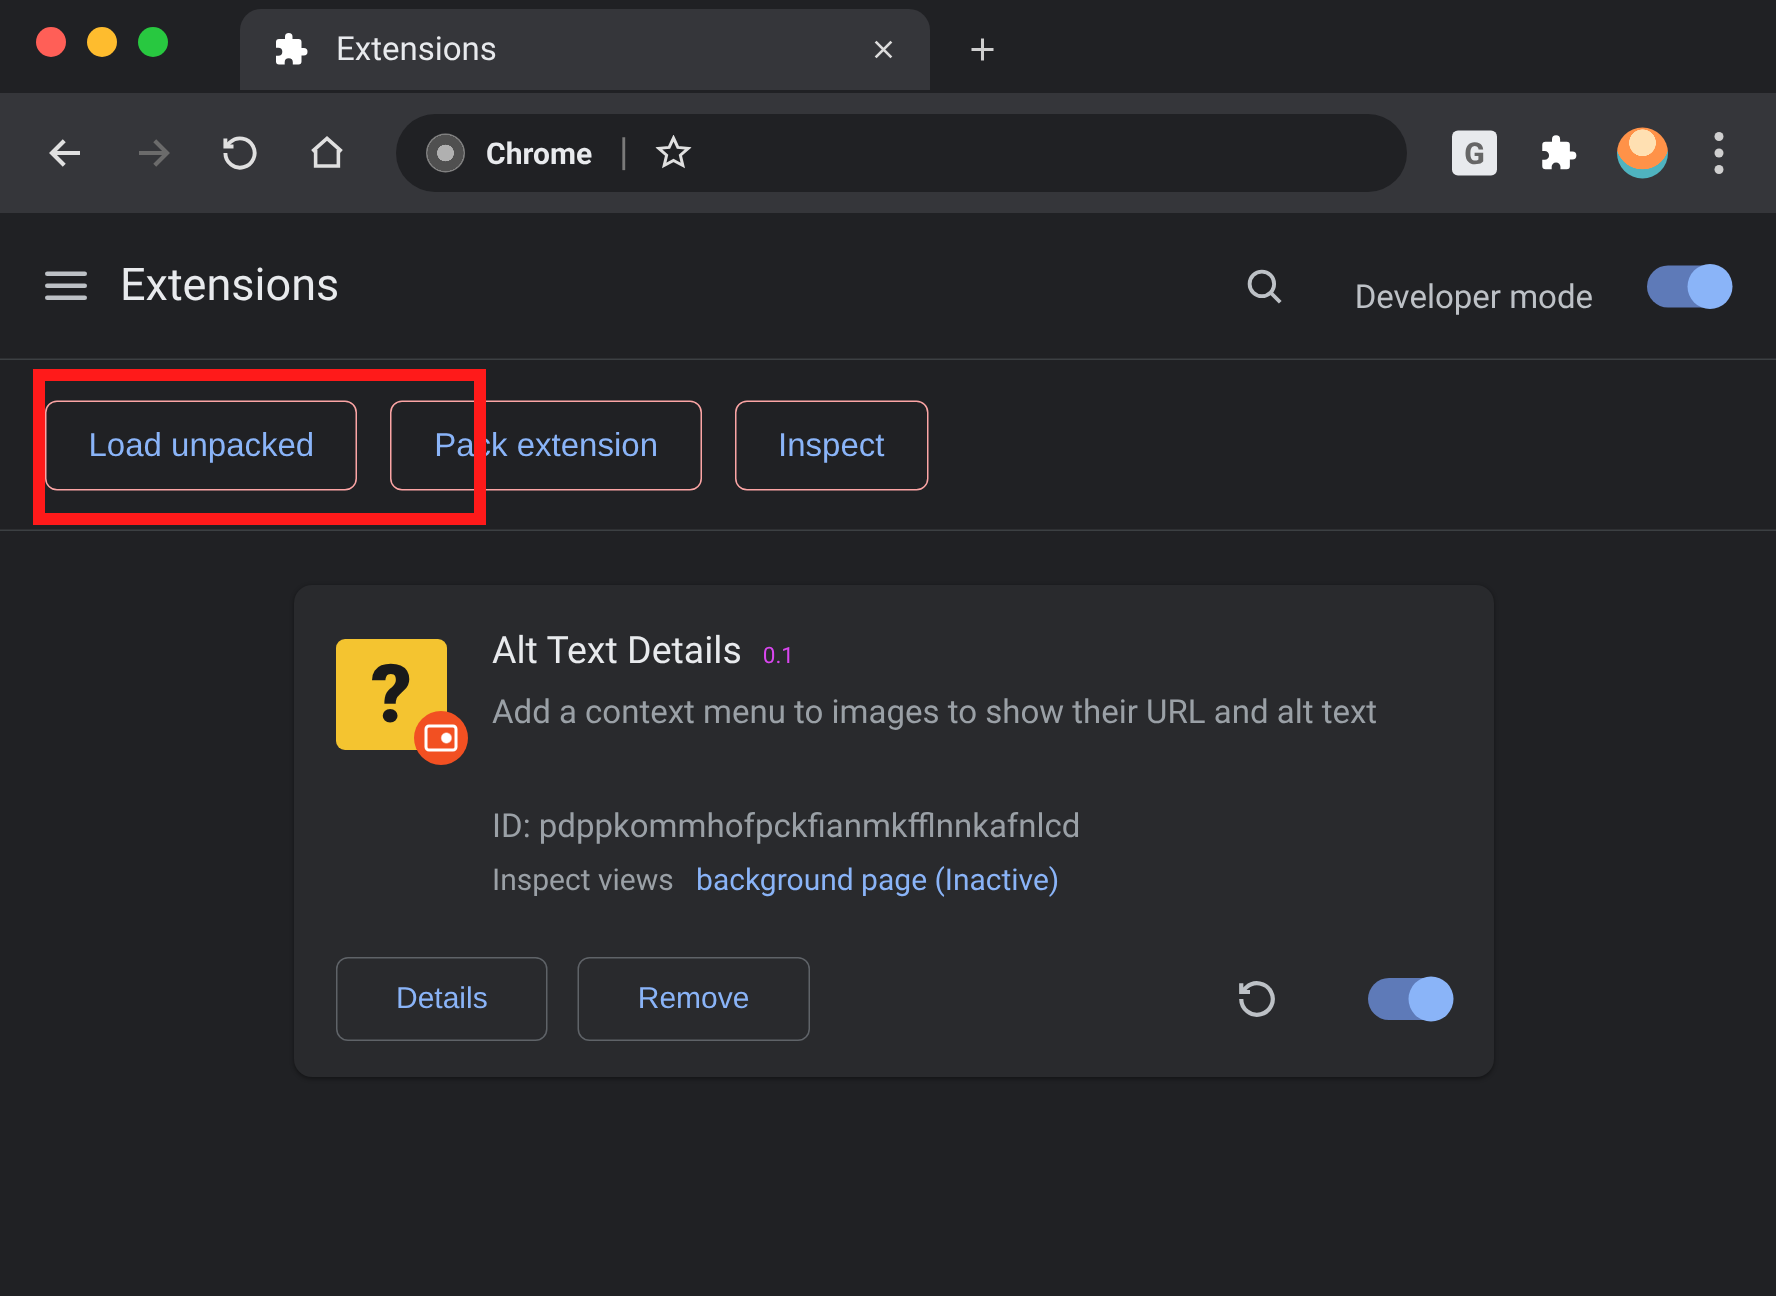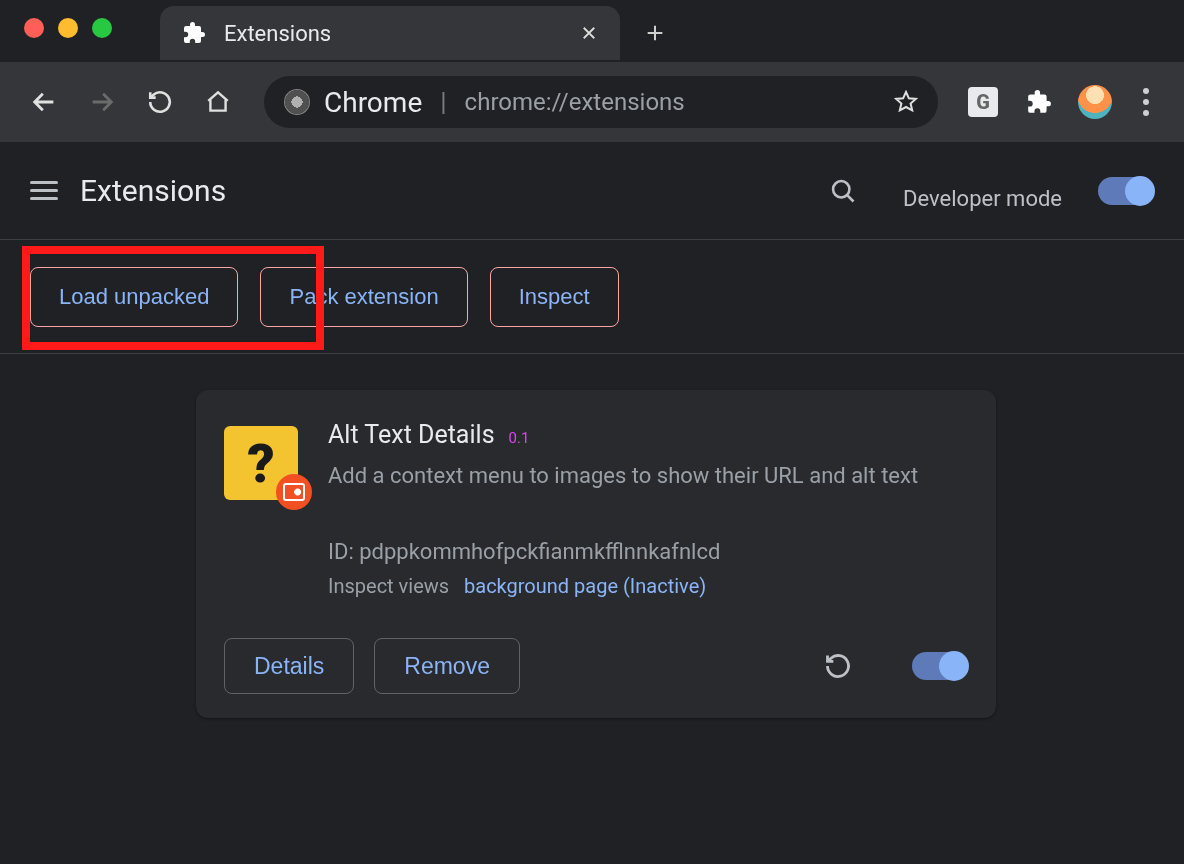--- a/index.html
+++ b/index.html
@@ -86,21 +86,21 @@
     padding: 0 20px;
     margin: 0 14px;
     gap: 14px;
     color: #bdc1c6;
   }
   .omnibox .chrome-icon {
     width: 26px; height: 26px; border-radius: 50%;
     background: radial-gradient(circle at center, #b0b0b0 0 30%, #505050 31% 65%, #808080 66% 100%);
     flex-shrink: 0;
   }
-  .omnibox .chip-label { color: #e8eaed; font-size: 28px; }
+  .omnibox .chip-label { color: #e8eaed; font-size: 20px; font-weight: bold; }
   .omnibox .chip-sep { color: #7a7a7a; font-size: 26px; padding: 0 4px; }
   .omnibox .url-text { color: #9aa0a6; font-size: 24px; flex: 1; }
   .omnibox .star { color: #e8eaed; font-size: 24px; }
   .ext-icon {
     width: 34px; height: 34px; margin: 0 8px;
     display: flex; align-items: center; justify-content: center;
     font-size: 22px;
   }
   .g-icon {
     width: 30px; height: 30px; background: #e8eaed; color: #666;
@@ -220,22 +220,22 @@
     align-items: center;
     gap: 20px;
     margin-top: 40px;
   }
   .card-btn {
     height: 56px;
     border: 1px solid #5f6368;
     border-radius: 8px;
     background: transparent;
     color: #8ab4f8;
-    font-size: 23px;
-    padding: 0 29px;
+    font-size: 20px;
+    padding: 0 39px;
     cursor: pointer;
   }
   .card-actions .spacer { flex: 1; }
   .reload-icon { color: #bdc1c6; }
 
   svg { display: block; }
 </style>
 </head>
 <body>
 
@@ -288,21 +288,20 @@
     <svg width="26" height="26" viewBox="0 0 24 24" fill="none" stroke="#e0e0e0" stroke-width="2.2">
         <path d="M3 11l9-8 9 8"></path>
         <path d="M5 10v10h14V10"></path>
       </svg>
   </div>
 
   <div class="omnibox">
     <span class="chrome-icon"></span>
     <span class="chip-label">Chrome</span>
     <span class="chip-sep">|</span>
-    <span class="url-text">chrome://extensions</span>
     <span class="star">
       <svg width="24" height="24" viewBox="0 0 24 24" fill="none" stroke="#e0e0e0" stroke-width="2">
           <path d="M12 2l2.9 6.3 6.9.6-5.2 4.6 1.6 6.8L12 17l-6.2 3.3 1.6-6.8L2.2 8.9l6.9-.6z"></path>
         </svg>
     </span>
   </div>
 
   <div class="ext-icon">
     <div class="g-icon">G</div>
   </div>

